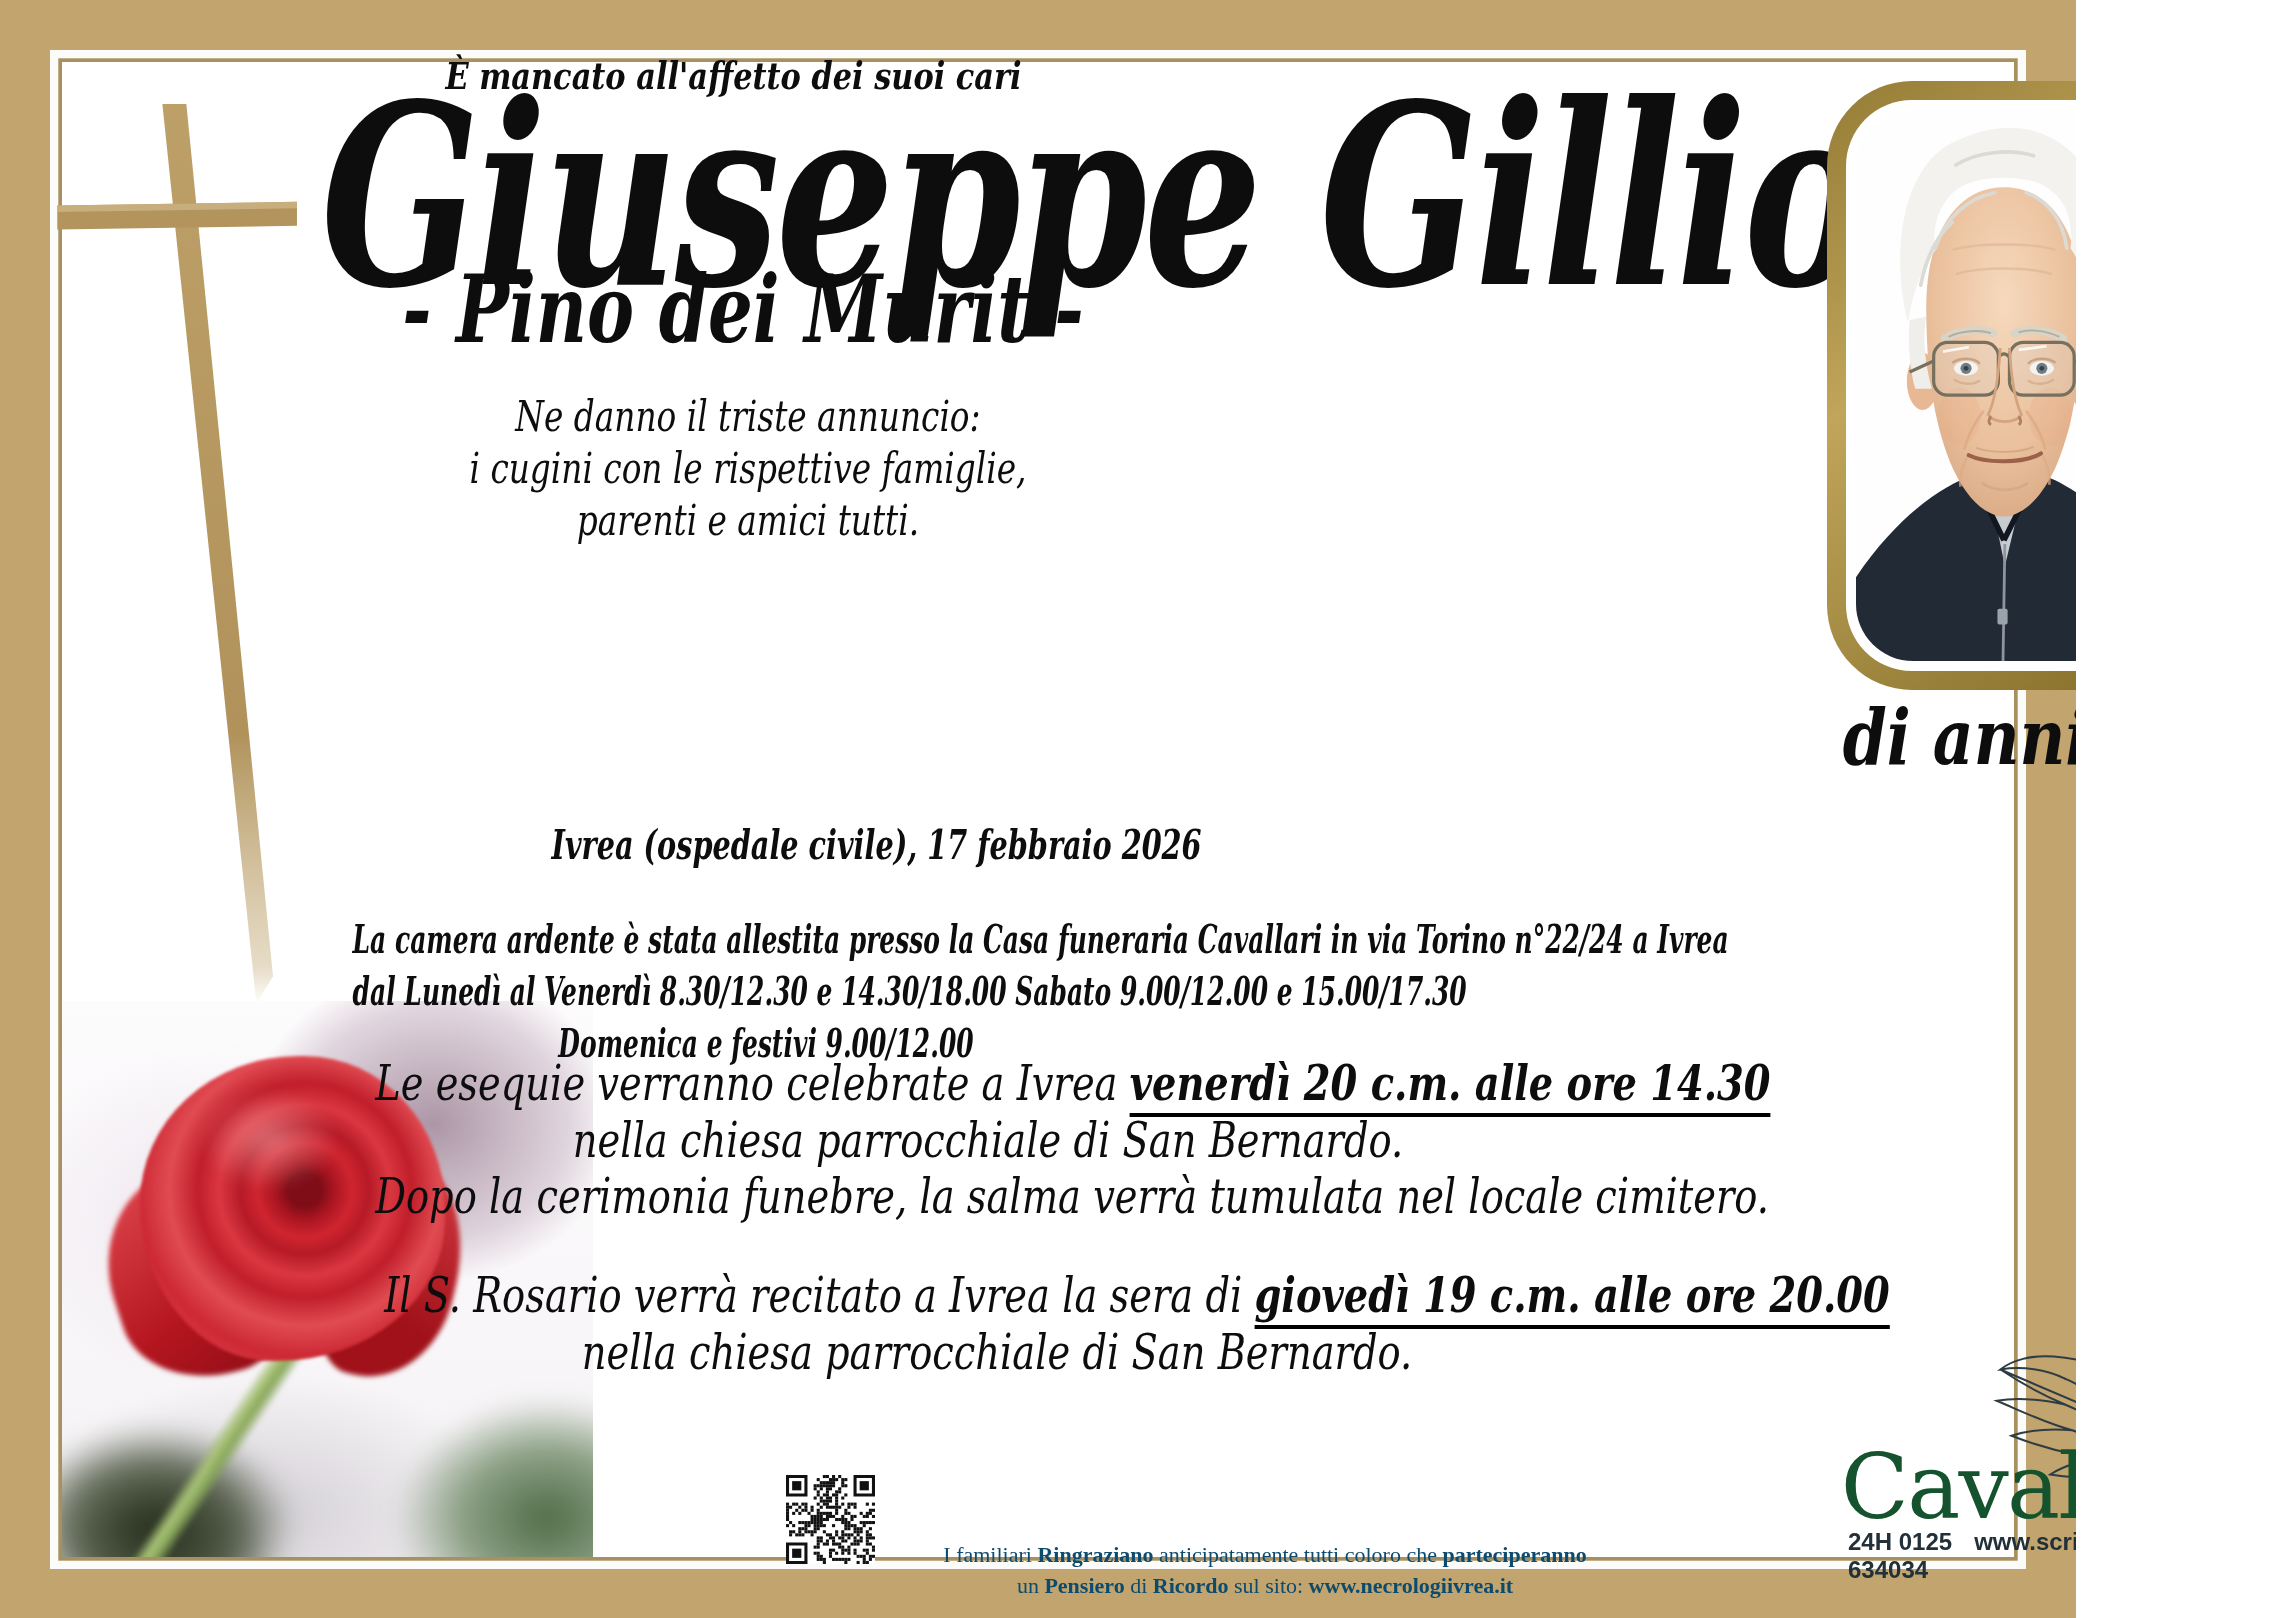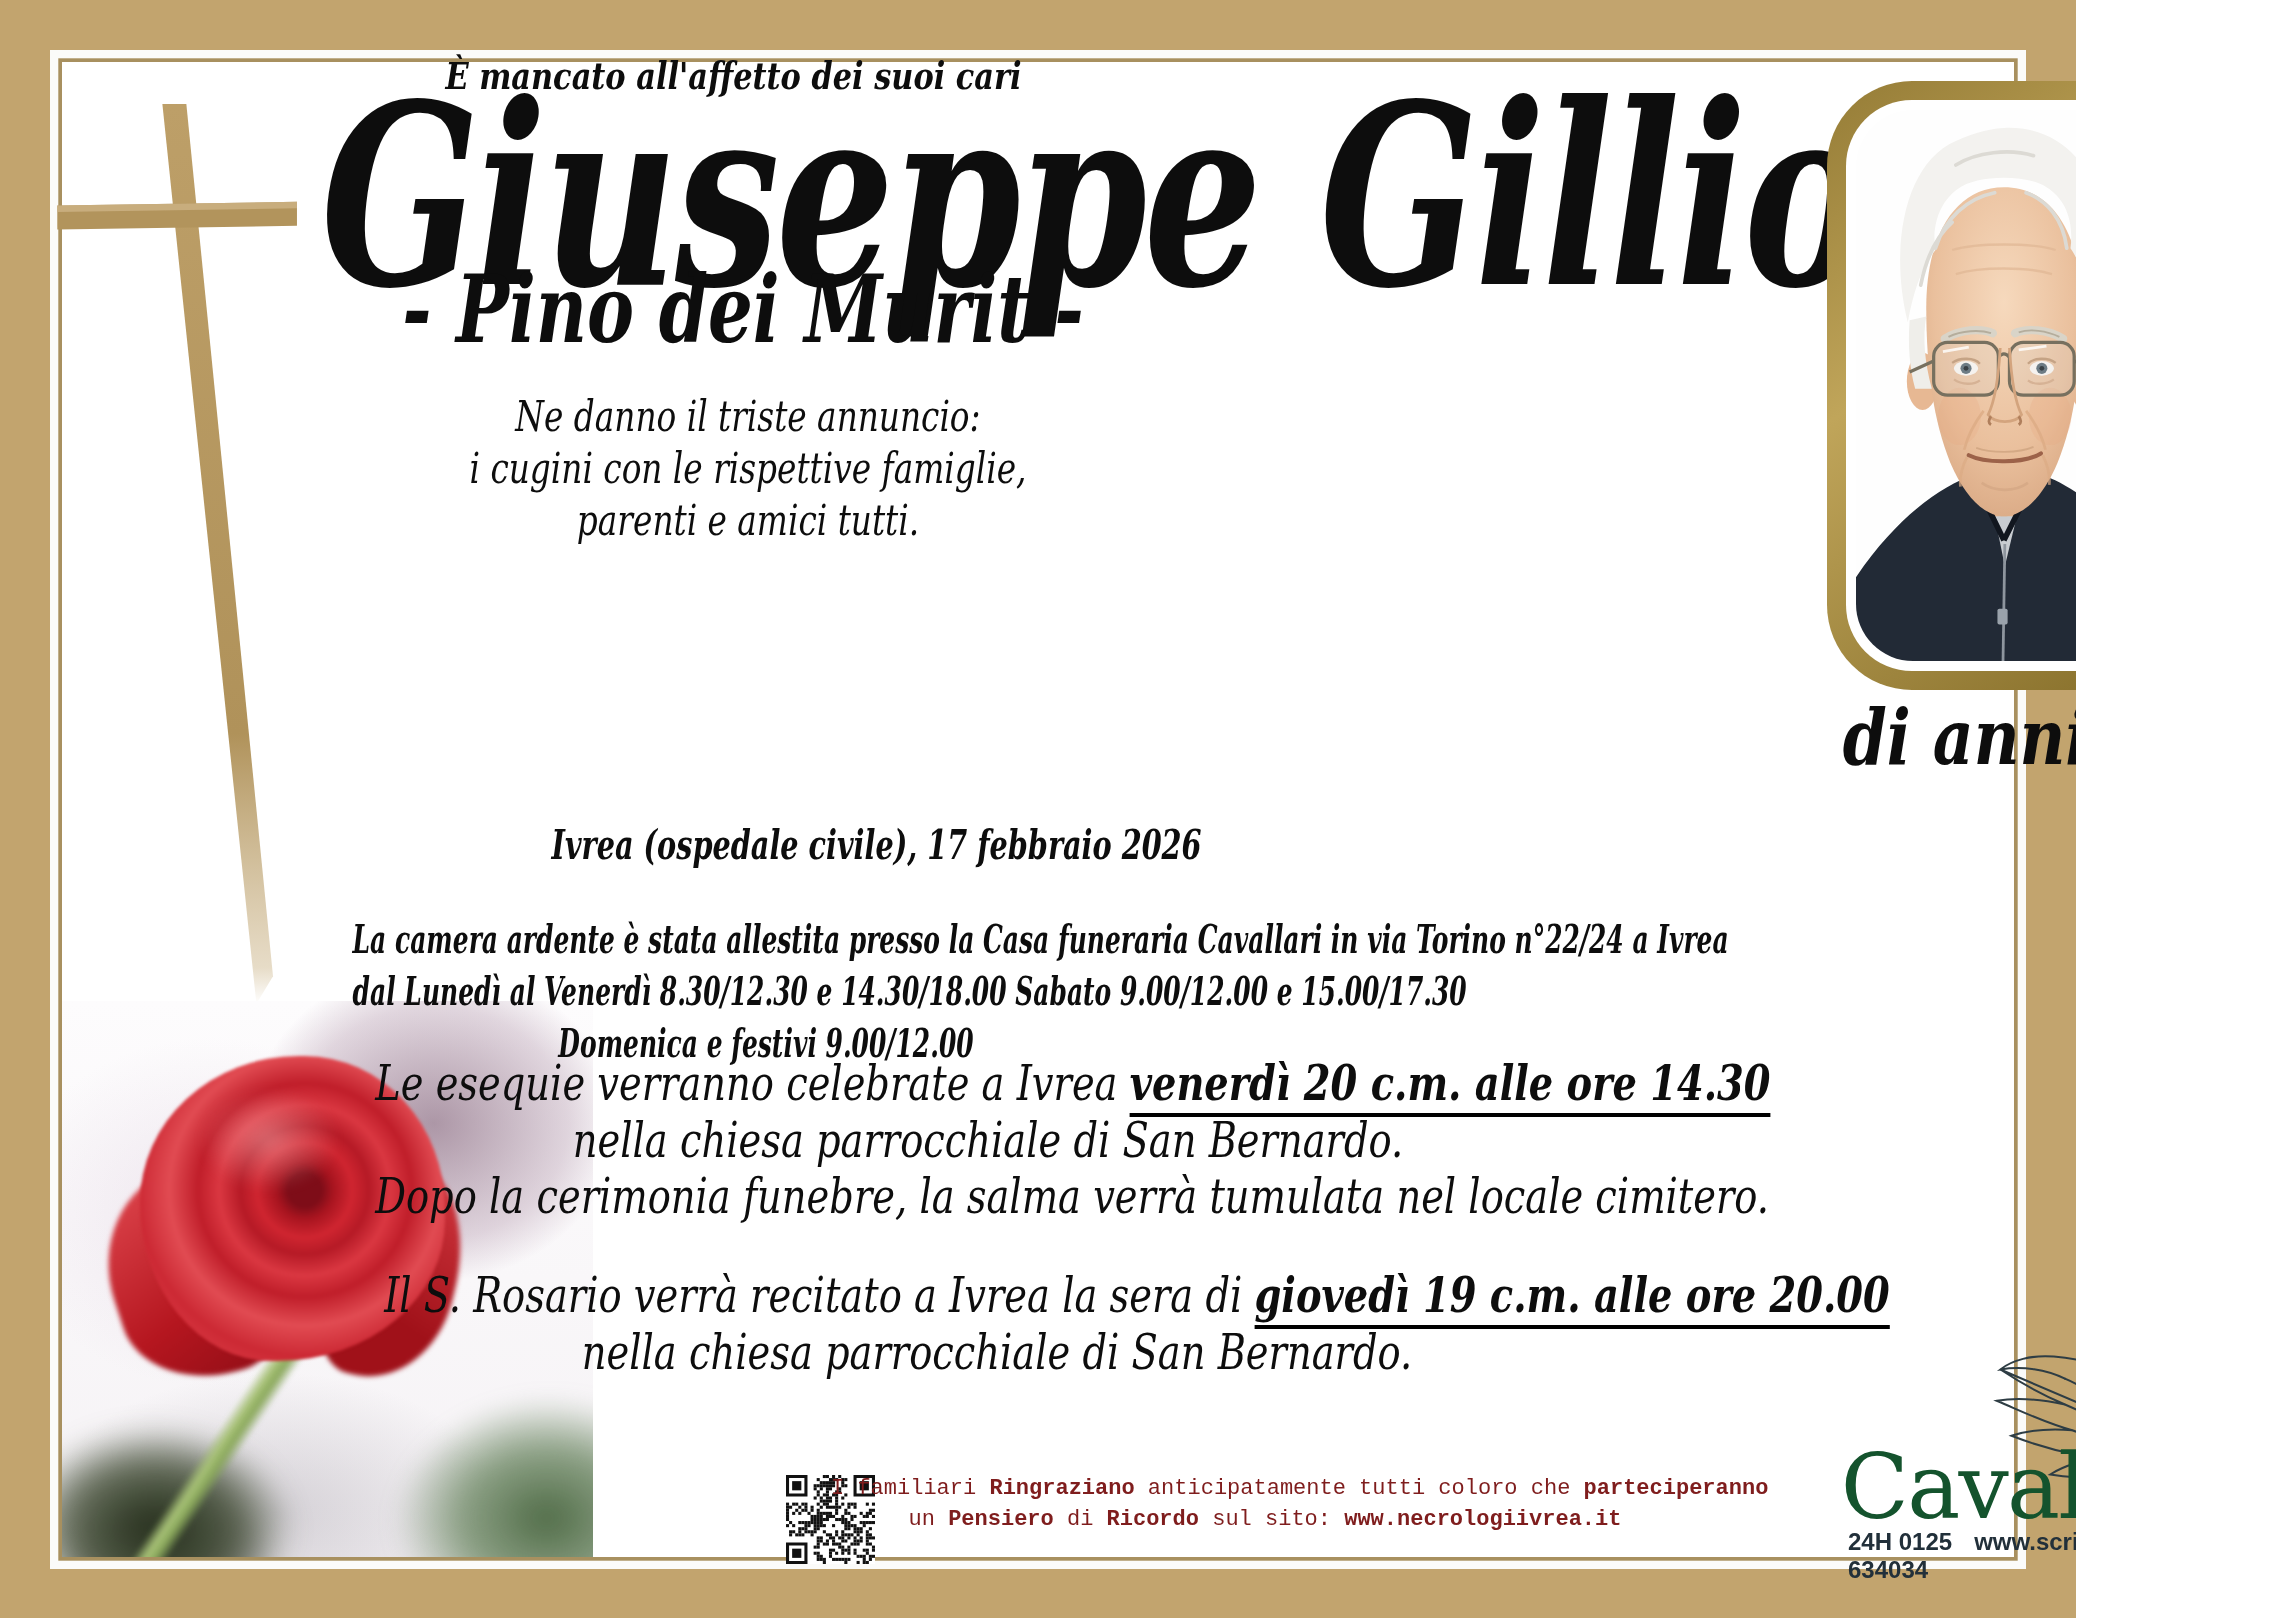--- a/index.html
+++ b/index.html
@@ -66,22 +66,22 @@
       background:linear-gradient(200deg,#d63a42,#a01119 65%);transform:rotate(14deg);filter:blur(2.8px);}
   .rose-head{left:78px;top:55px;width:305px;height:305px;filter:blur(1.8px);
       border-radius:53% 47% 56% 44%/49% 51% 47% 53%;
       background:radial-gradient(circle at 54% 44%, #7e0d18 0 7%, #a8141f 12%, #cf2530 20%, #b61a26 27%,
         #da3741 36%, #c01e2a 45%, #e14b52 57%, #cc2934 70%, #da3a44 82%, #bb1d29 93%, #ad1722 100%);}
   .rose-hi{left:138px;top:88px;width:138px;height:102px;border-radius:50%;
       background:radial-gradient(closest-side,rgba(255,195,195,.45),rgba(255,195,195,0));filter:blur(5.5px);}
 
   
   .footer-qr{position:absolute;left:786px;top:1475px;width:89px;height:89px;}
-  .thanks{position:absolute;left:831px;top:1474px;width:868px;text-align:center;
-      font-family:Liberation Mono, monospace;font-size:22px;line-height:1.4;color:#7f1d1d;}
+  .thanks{position:absolute;left:831px;top:1540px;width:868px;text-align:center;
+      font-family:Liberation Serif, serif;font-size:22px;line-height:1.4;color:#0c4a6e;}
   .thanks div{white-space:nowrap;}
   .seg-b{font-weight:bold;}
   .brand-wing{position:absolute;left:1943px;top:1340px;width:277px;height:152px;}
   .brand-name{position:absolute;left:1837px;top:1443px;width:397px;text-align:center;
       font-size:89px;line-height:1;color:#14532d;letter-spacing:-1.8px;}
   .brand-contact{position:absolute;left:1848px;top:1528px;width:380px;display:flex;justify-content:space-between;
       font-family:"Liberation Sans",sans-serif;font-weight:bold;font-size:24px;color:#22303a;}
 </style>
 </head>
 <body>

